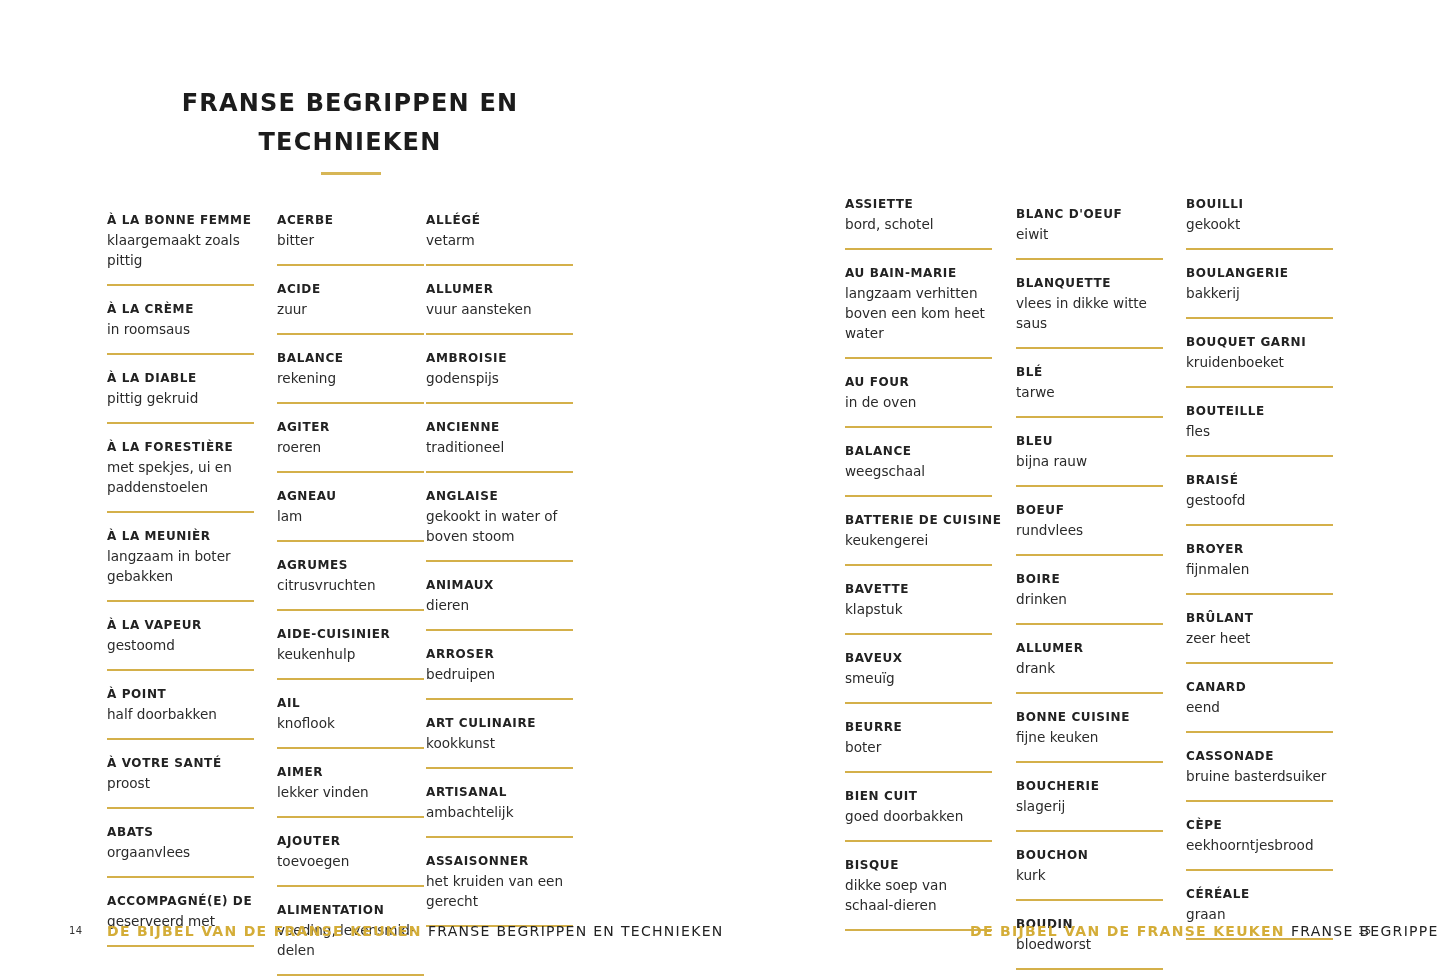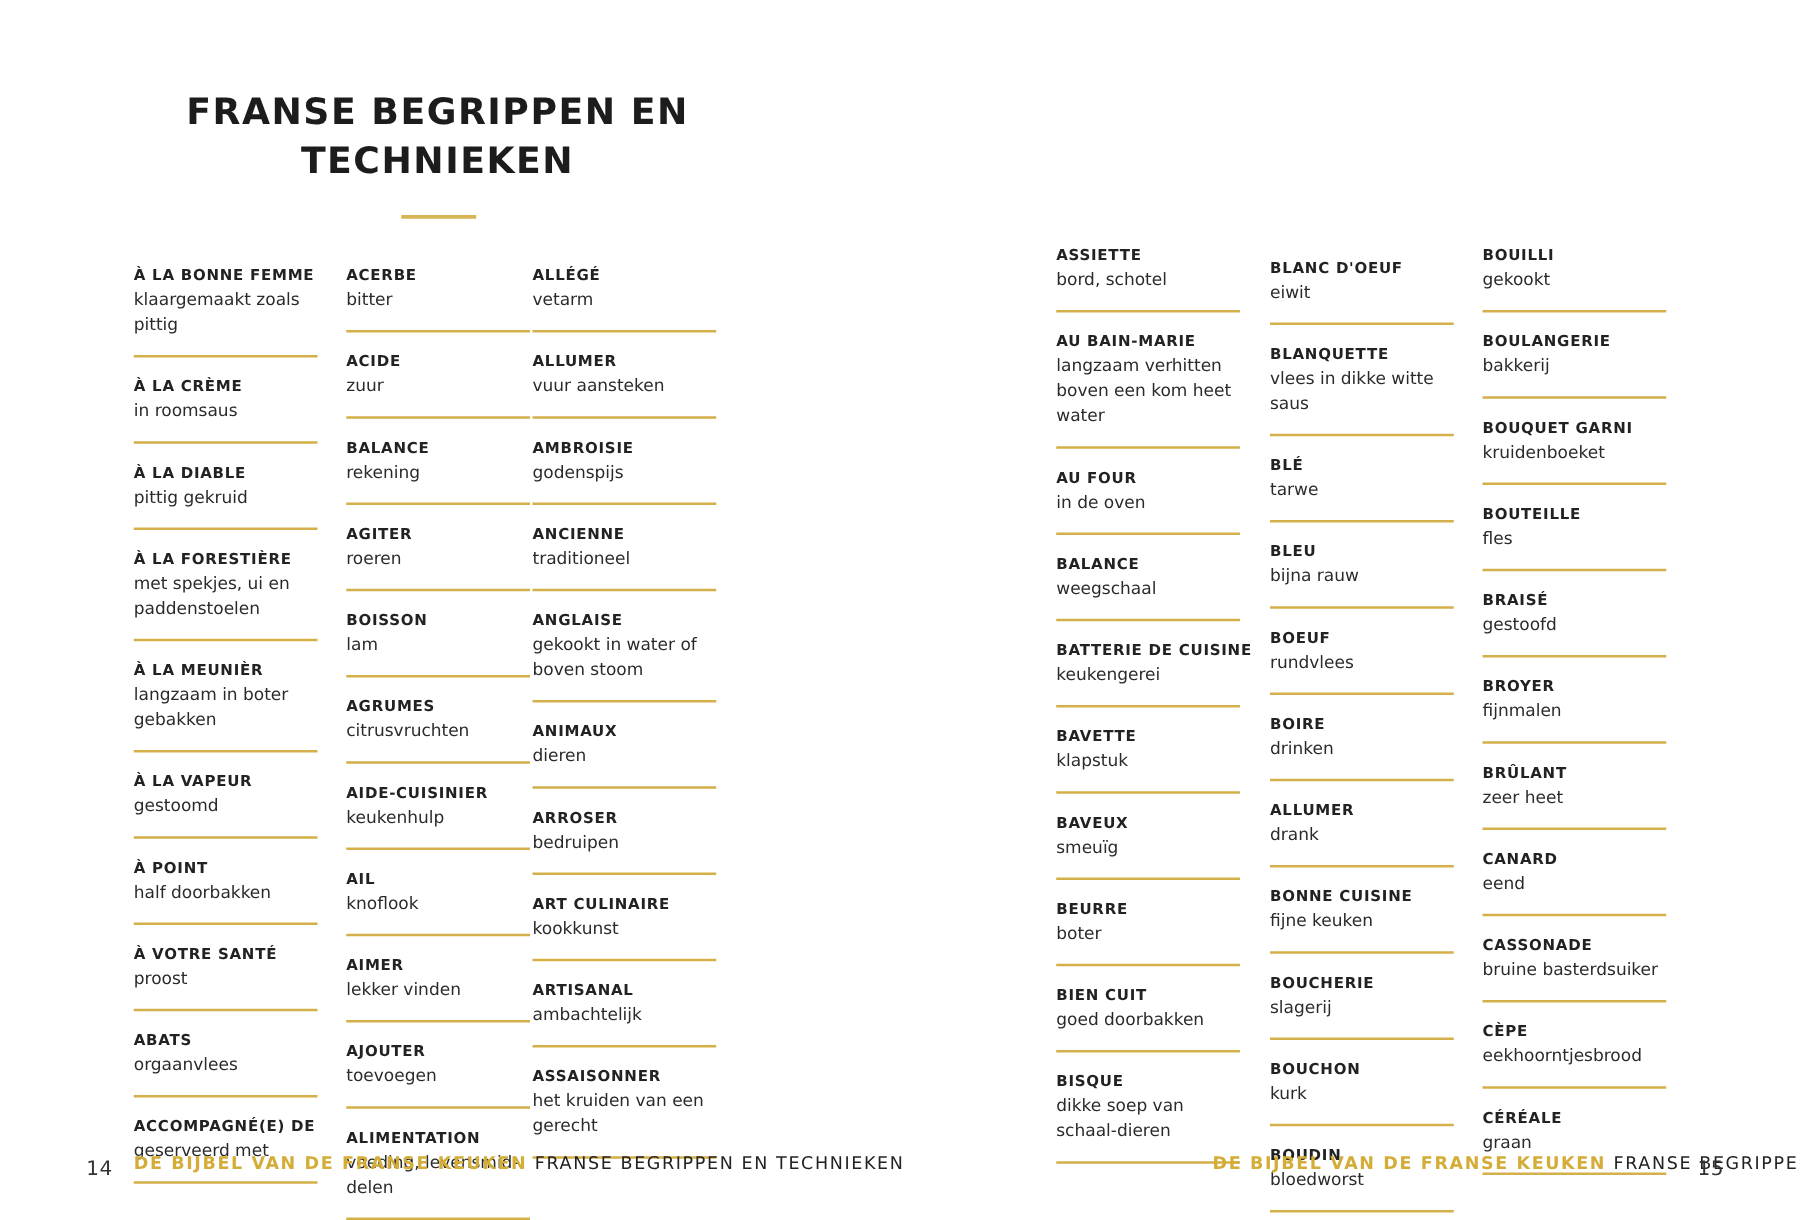--- a/index.html
+++ b/index.html
@@ -1,31 +1,31 @@
 <!DOCTYPE html>
 <html><head>
 <meta charset="utf-8">
 <style>
   html, body { margin: 0; padding: 0; background: #ffffff; }
   body { width: 1440px; height: 976px; position: relative; overflow: hidden;
          font-family: "Liberation Sans", sans-serif; color: #1e1e1e; }
-  .page-title { position: absolute; left: 100px; width: 500px; top: 70px;
+  .page-title { position: absolute; left: 100px; width: 500px; top: 84px;
     text-align: center; font-family: "DejaVu Sans", sans-serif; font-weight: bold;
-    font-size: 29px; line-height: 39px; letter-spacing: 1.2px; color: #1c1c1c; margin: 0; }
+    font-size: 24px; line-height: 39px; letter-spacing: 1.2px; color: #1c1c1c; margin: 0; }
   .title-rule { position: absolute; left: 321px; top: 172px; width: 60px; height: 3px; background: #d7b656; }
   .col { position: absolute; width: 147px; }
   .entry { border-bottom: 2.5px solid #d4b04a; padding-bottom: 14px; margin-bottom: 14px; }
   .term { font-family: "DejaVu Sans", sans-serif; font-weight: bold; font-size: 12px;
           letter-spacing: 0.6px; line-height: 18px; color: #222; white-space: nowrap; }
   .def { font-family: "DejaVu Sans", sans-serif; font-size: 13.6px; line-height: 20px; color: #2a2a2a; margin-top: 1px; }
   .footer { position: absolute; top: 925px; font-family: "DejaVu Sans", sans-serif; font-size: 14px;
             letter-spacing: 1.3px; white-space: nowrap; line-height: 12px; }
   .footer .book { color: #d4ad38; font-weight: bold; }
   .footer .chapter { color: #222; margin-left: 6px; }
-  .pagenum { position: absolute; top: 925px; font-family: "DejaVu Sans", sans-serif; font-size: 16px; color: #333; letter-spacing: 0.5px; }
+  .pagenum { position: absolute; top: 925px; font-family: "DejaVu Sans", sans-serif; font-size: 10px; color: #333; letter-spacing: 0.5px; }
 </style>
 </head>
 <body>
 
 <h1 class="page-title">
   <span>FRANSE BEGRIPPEN EN</span><br>
   <span>TECHNIEKEN</span>
 </h1>
 <div class="title-rule"></div>
 
@@ -82,21 +82,21 @@
     </div>
     <div class="entry">
       <div class="term">BALANCE</div>
       <div class="def">rekening</div>
     </div>
     <div class="entry">
       <div class="term">AGITER</div>
       <div class="def">roeren</div>
     </div>
     <div class="entry">
-      <div class="term">BOISSON</div>
+      <div class="term">AGNEAU</div>
       <div class="def">lam</div>
     </div>
     <div class="entry">
       <div class="term">AGRUMES</div>
       <div class="def">citrusvruchten</div>
     </div>
     <div class="entry">
       <div class="term">AIDE-CUISINIER</div>
       <div class="def">keukenhulp</div>
     </div>

